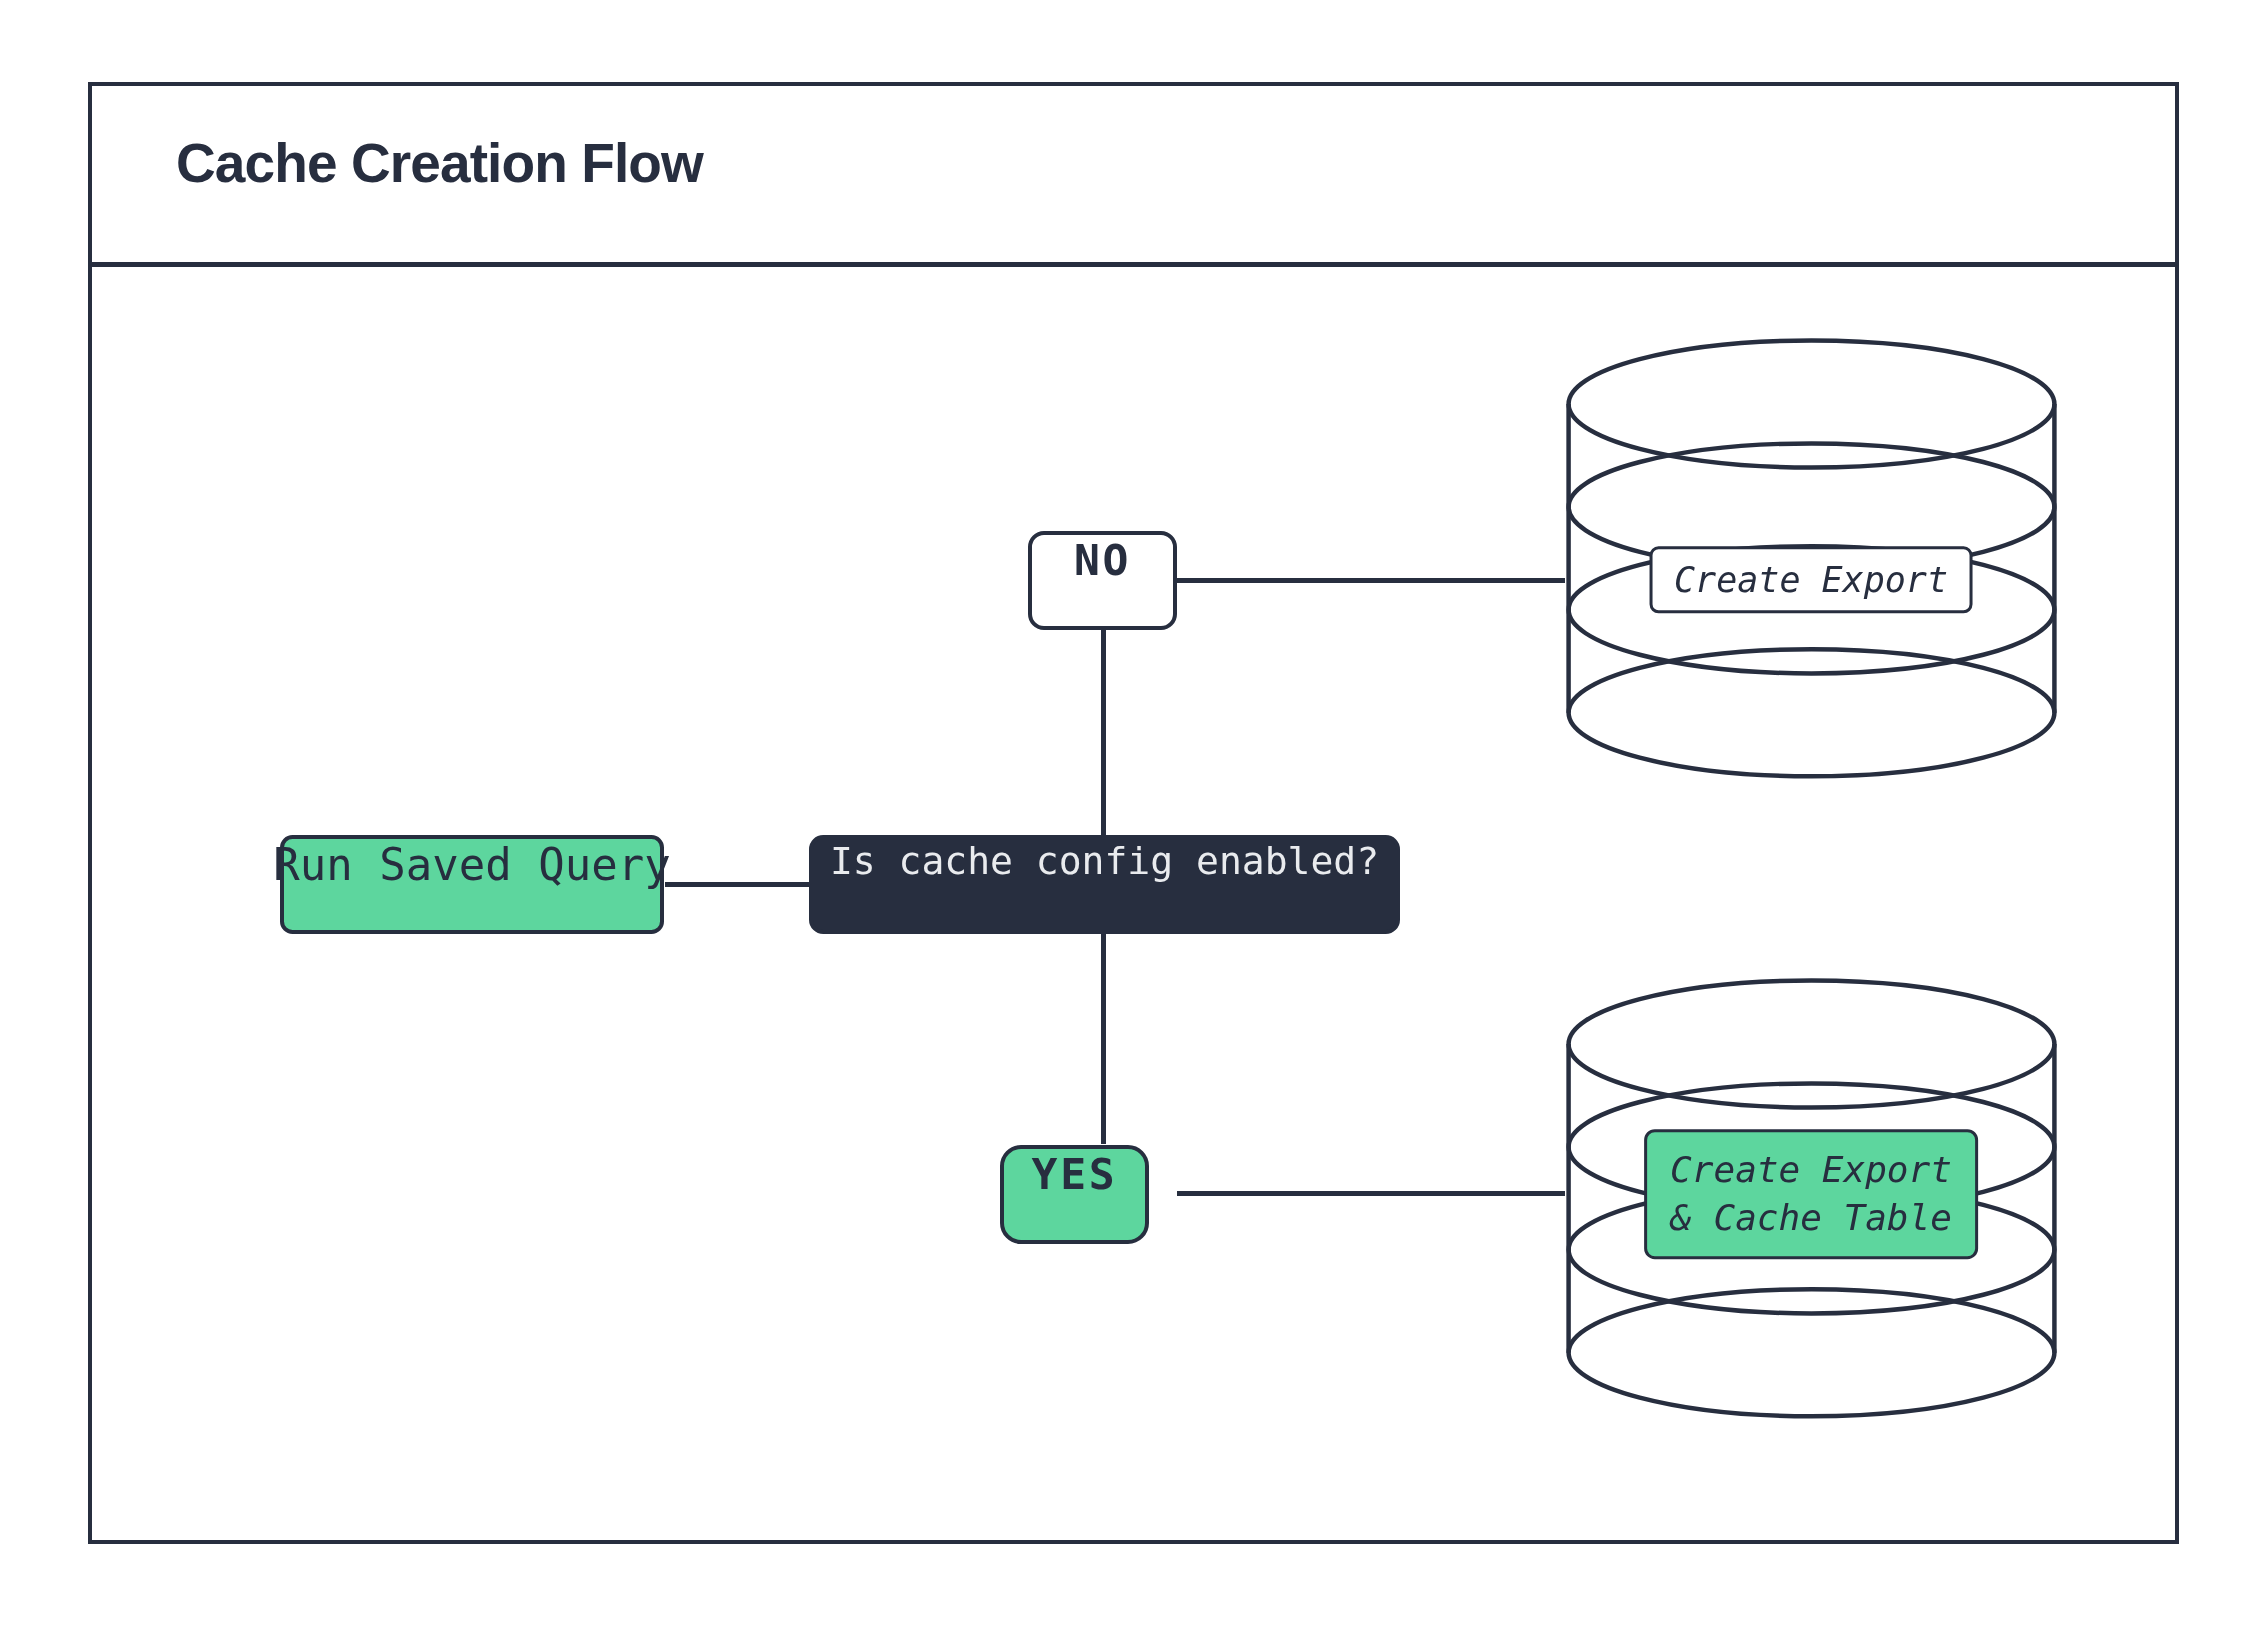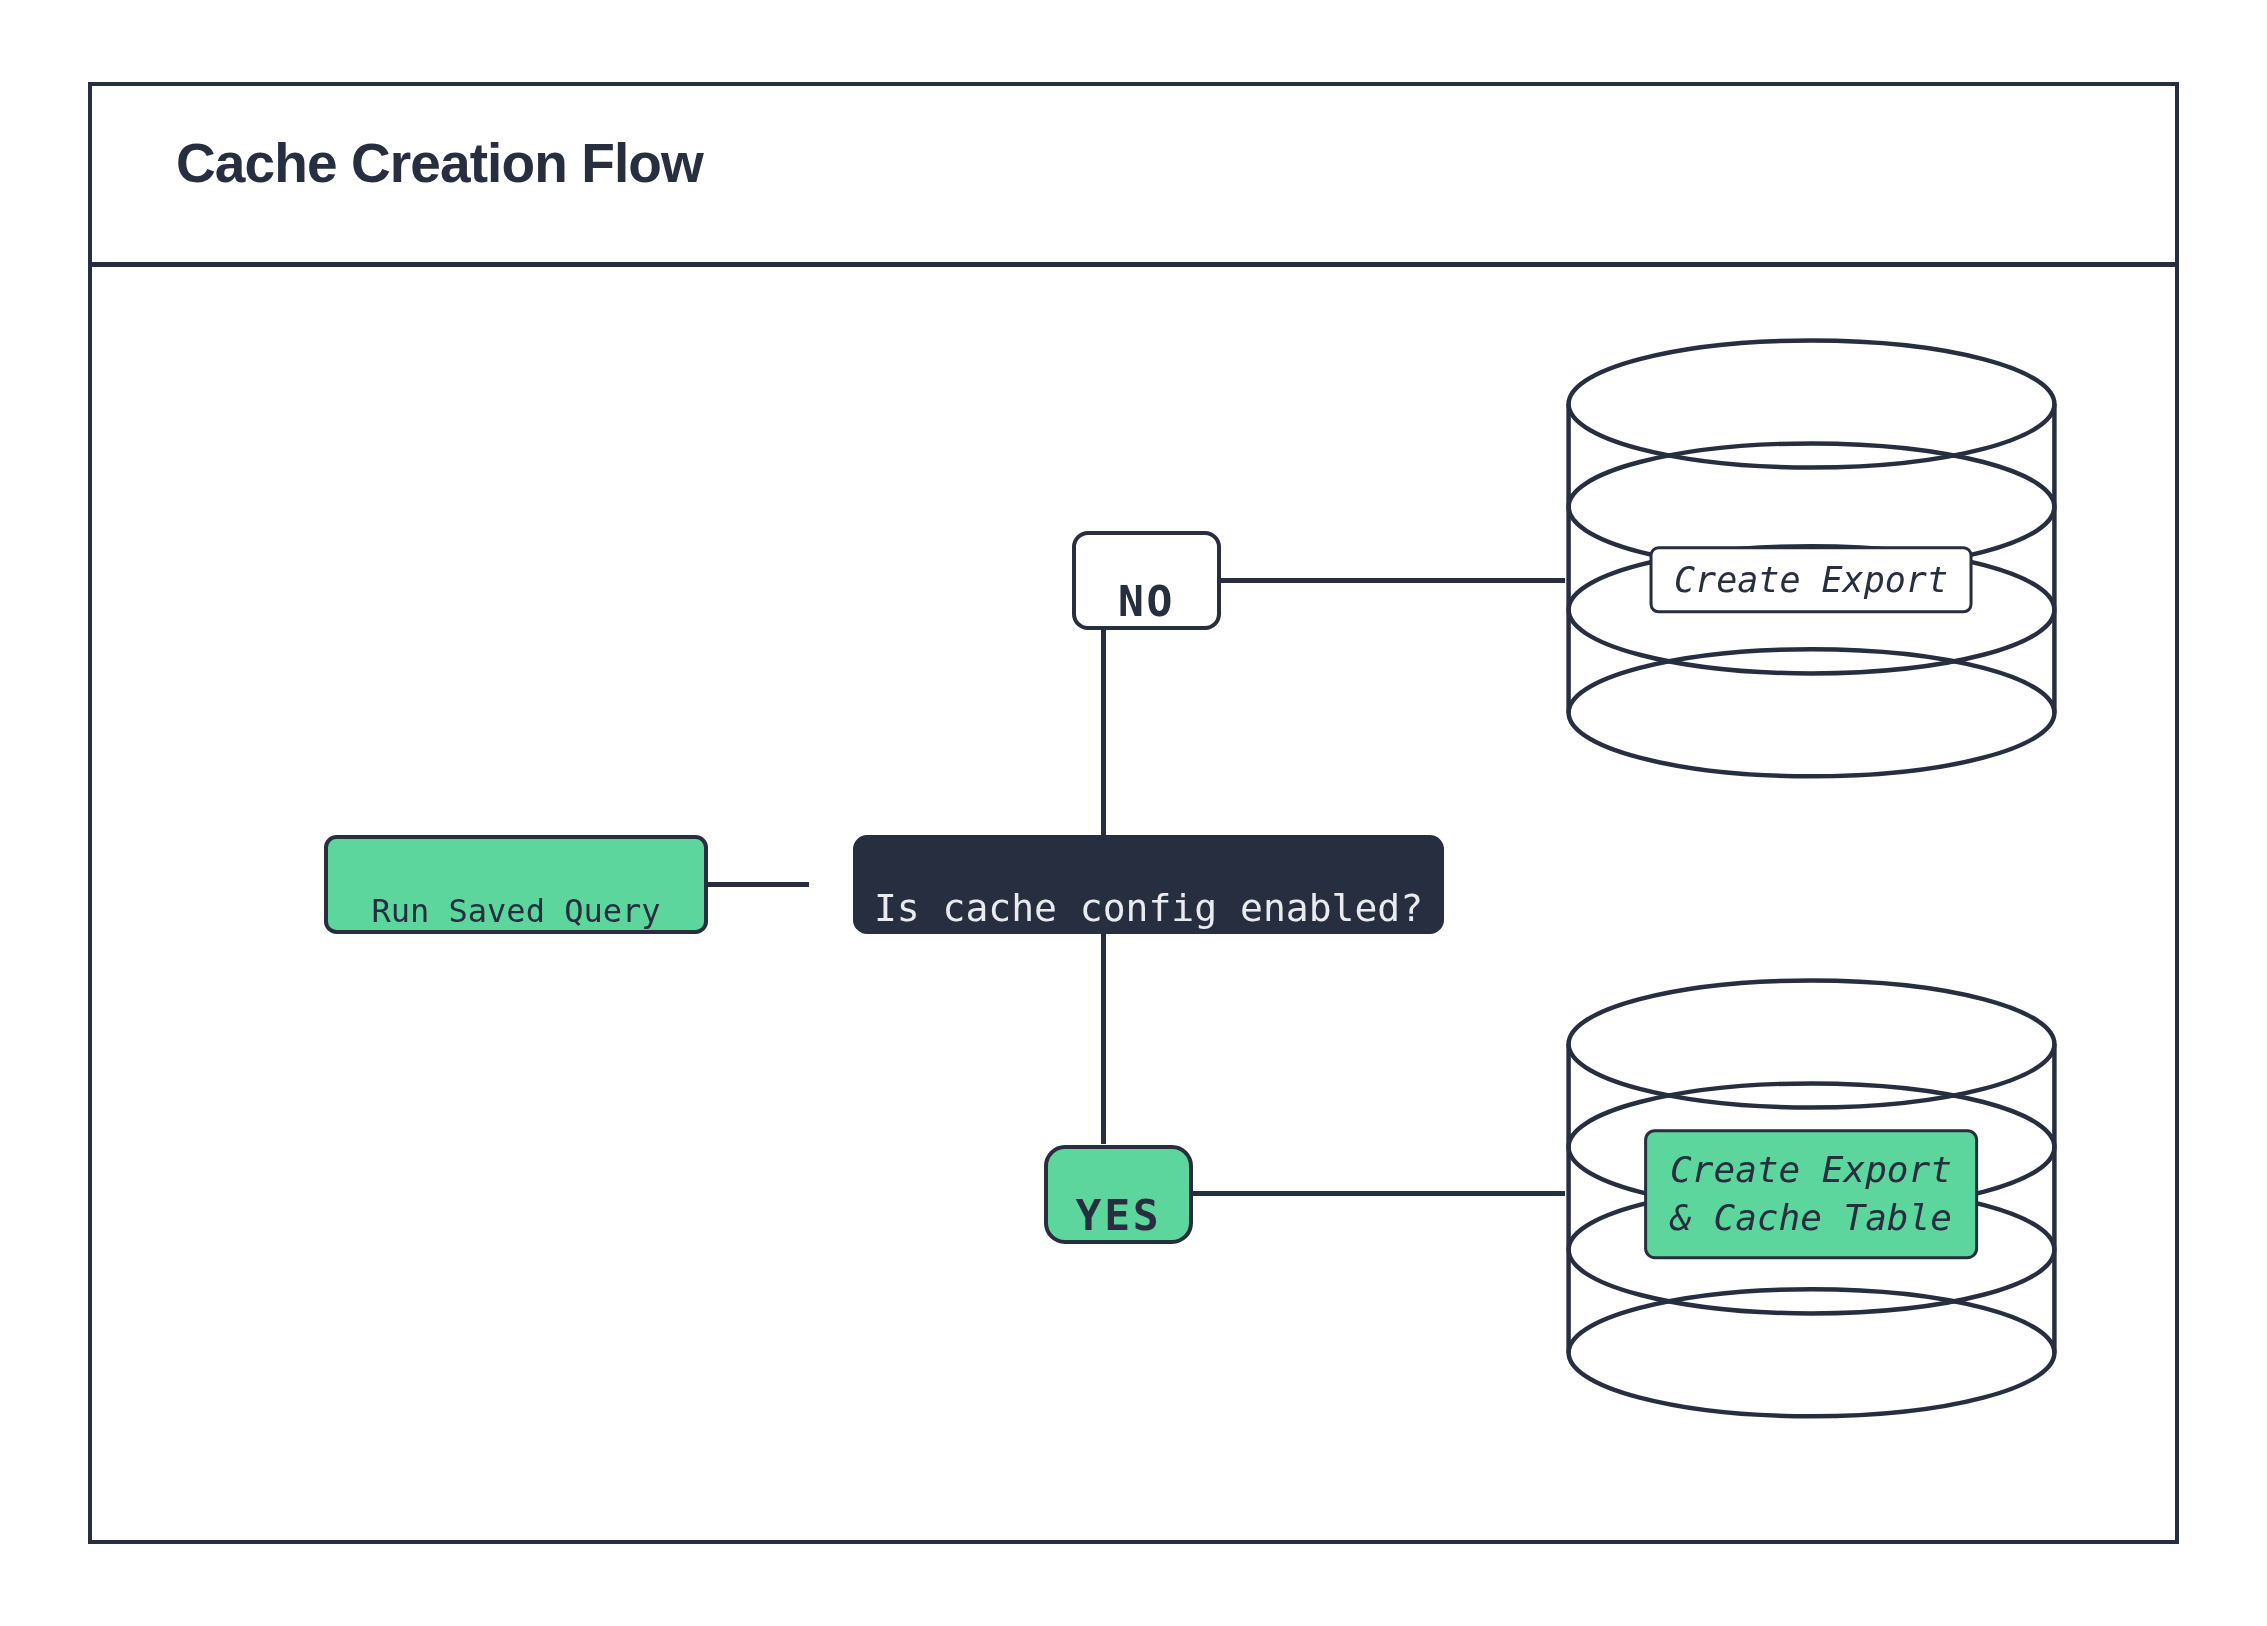--- a/index.html
+++ b/index.html
@@ -44,30 +44,29 @@
   }
   .connector{
     position:absolute;
     background:var(--ink);
   }
   .node{
     position:absolute;
     box-sizing:border-box;
     border:4.5px solid var(--ink);
     display:flex;
-    align-items:flex-end;
+    align-items:flex-start;
     justify-content:center;
     white-space:nowrap;
-    margin-left:44px;
   }
   .node-start{
     left:280px; top:835px; width:384px; height:99px;
     background:var(--green);
     border-radius:12.5px;
-    font-size:32px;
+    font-size:44px;
   }
   .node-decision{
     left:809px; top:835px; width:591px; height:99px;
     background:var(--ink);
     border-radius:14.3px;
     font-size:38px;
     color:var(--light);
   }
   .node-branch{
     width:149px; height:99px;

